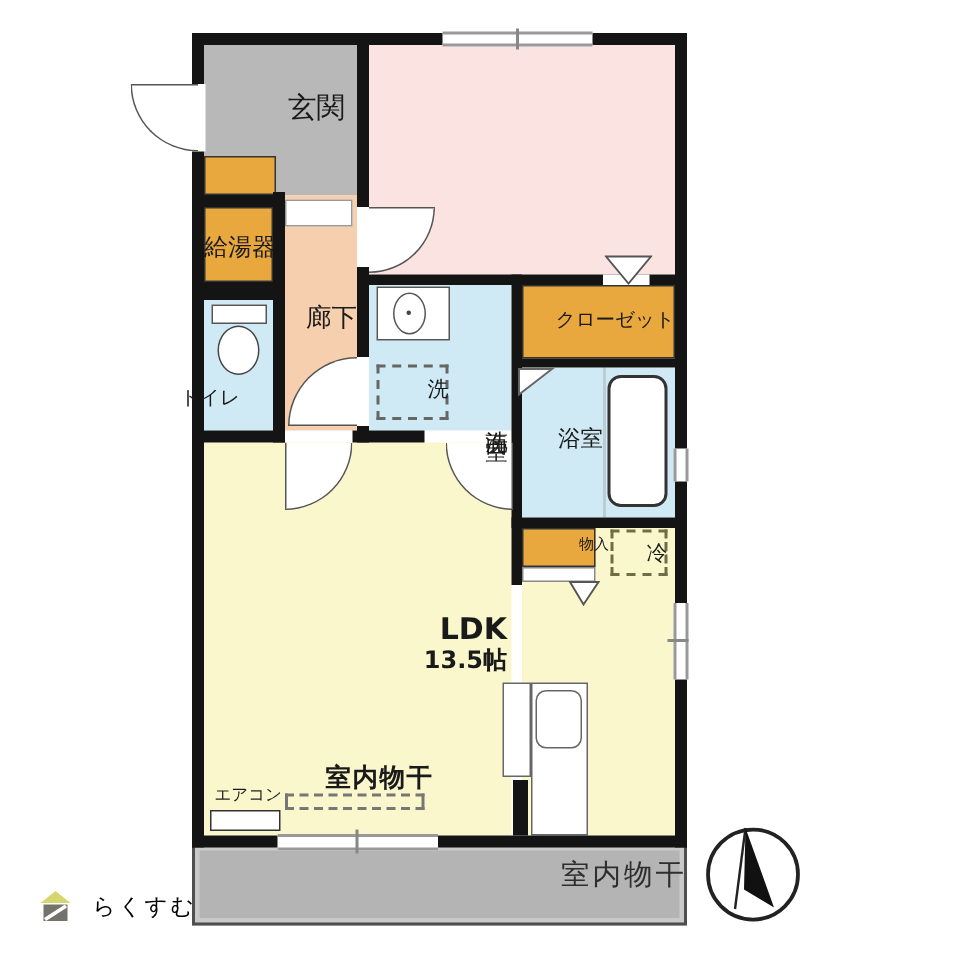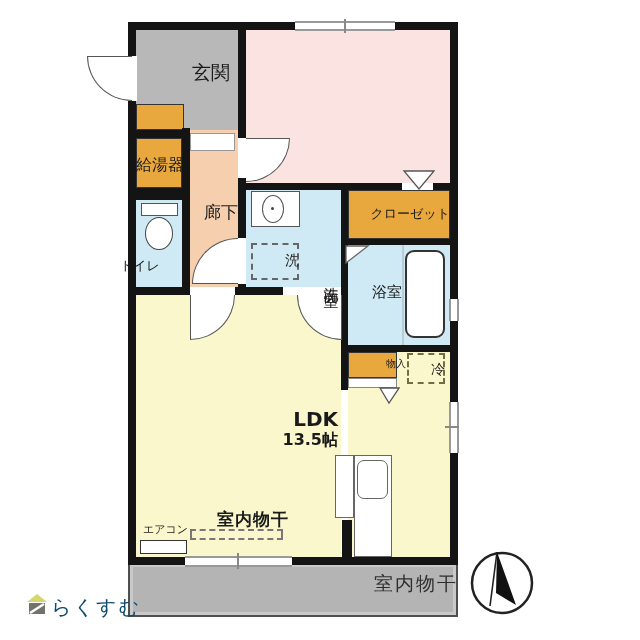--- a/index.html
+++ b/index.html
@@ -126,15 +126,15 @@
     <circle cx="33" cy="34" r="30" fill="#ffffff" stroke="#222" stroke-width="2.5"></circle>
     <line x1="28" y1="3" x2="21" y2="57" stroke="#222" stroke-width="1.6"></line>
     <polygon points="28,3 47,56 27,44" fill="#111"></polygon>
   </svg>
 
   <svg class="abs mark" style="left:26px;top:593px;" width="22" height="22" viewBox="0 0 22 22">
     <polygon points="11,1 21,9 1,9" fill="#d6d66e"></polygon>
     <rect x="3" y="10" width="16" height="11" fill="#73736b"></rect>
     <line x1="4" y1="20" x2="18" y2="11" stroke="#ffffff" stroke-width="2.5"></line>
   </svg>
-  <div class="abs lbl" style="left:51px;top:596px;width:80px;text-align:center;font-size:20px;color:#0c4a6e;letter-spacing:2px;">らくすむ</div>
+  <div class="abs lbl" style="left:51px;top:596px;width:80px;text-align:right;font-size:15px;color:#000000;letter-spacing:2px;">らくすむ</div>
 
 </div>
 
 </body></html>

